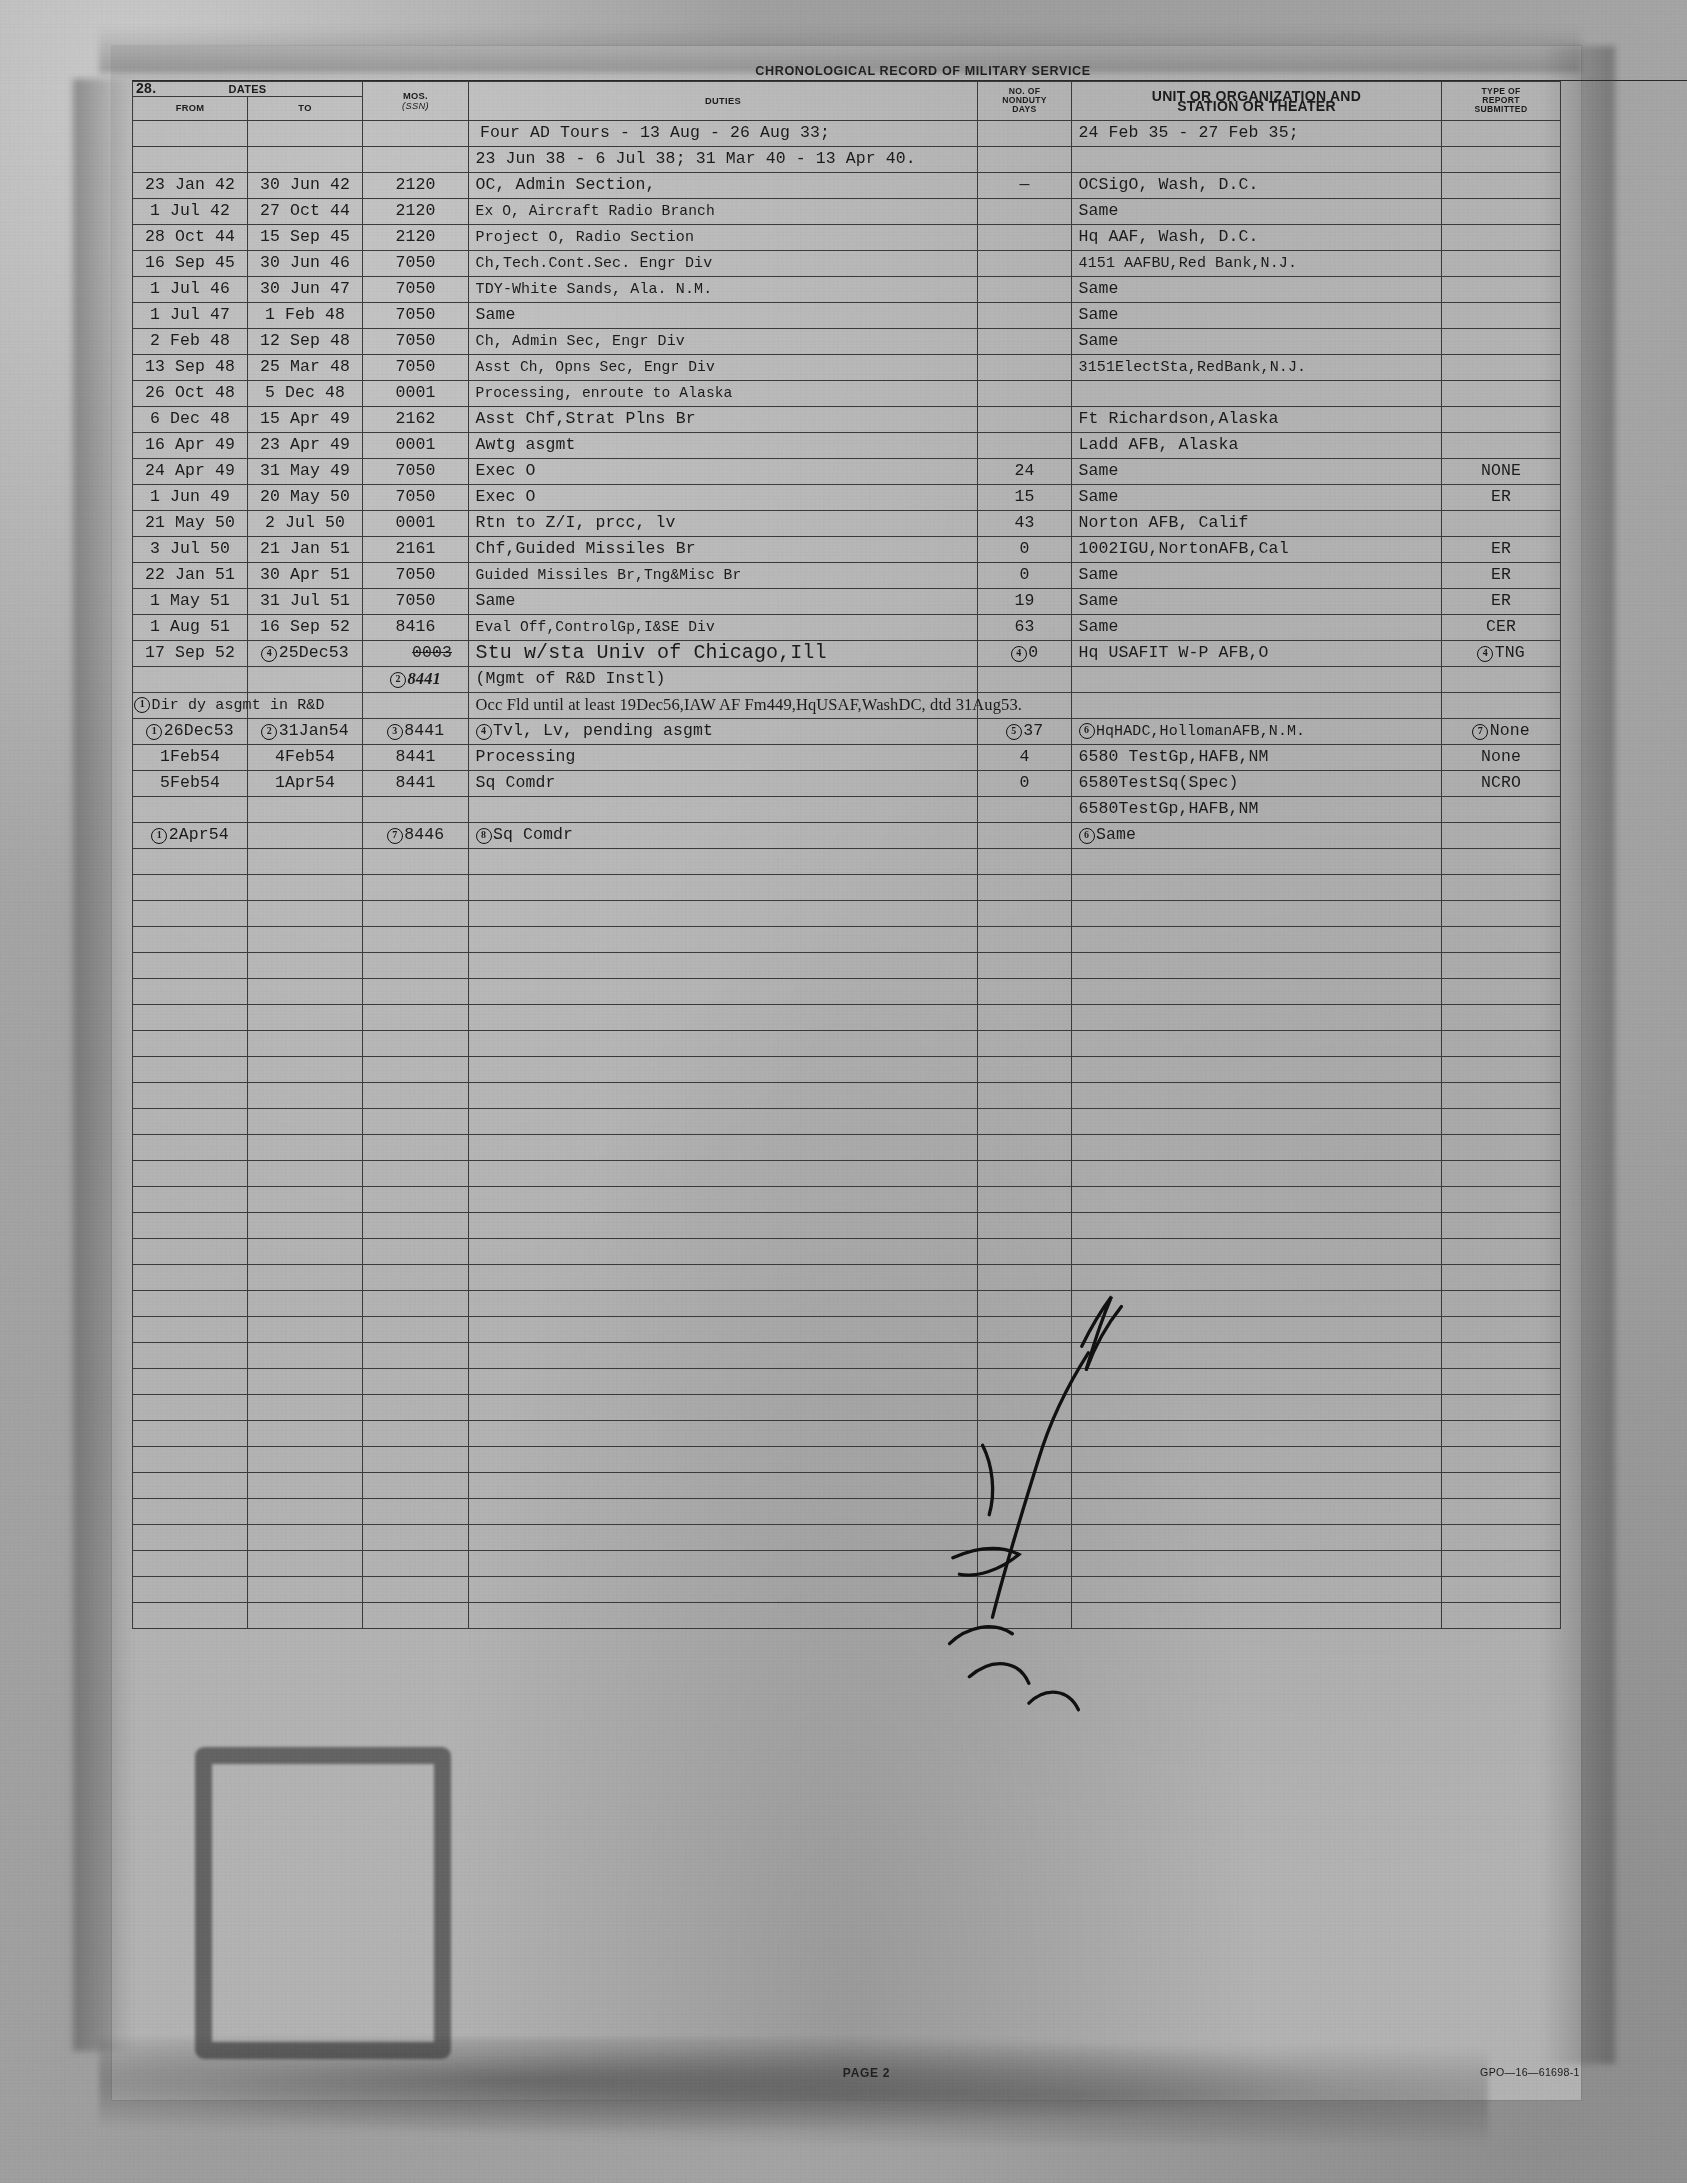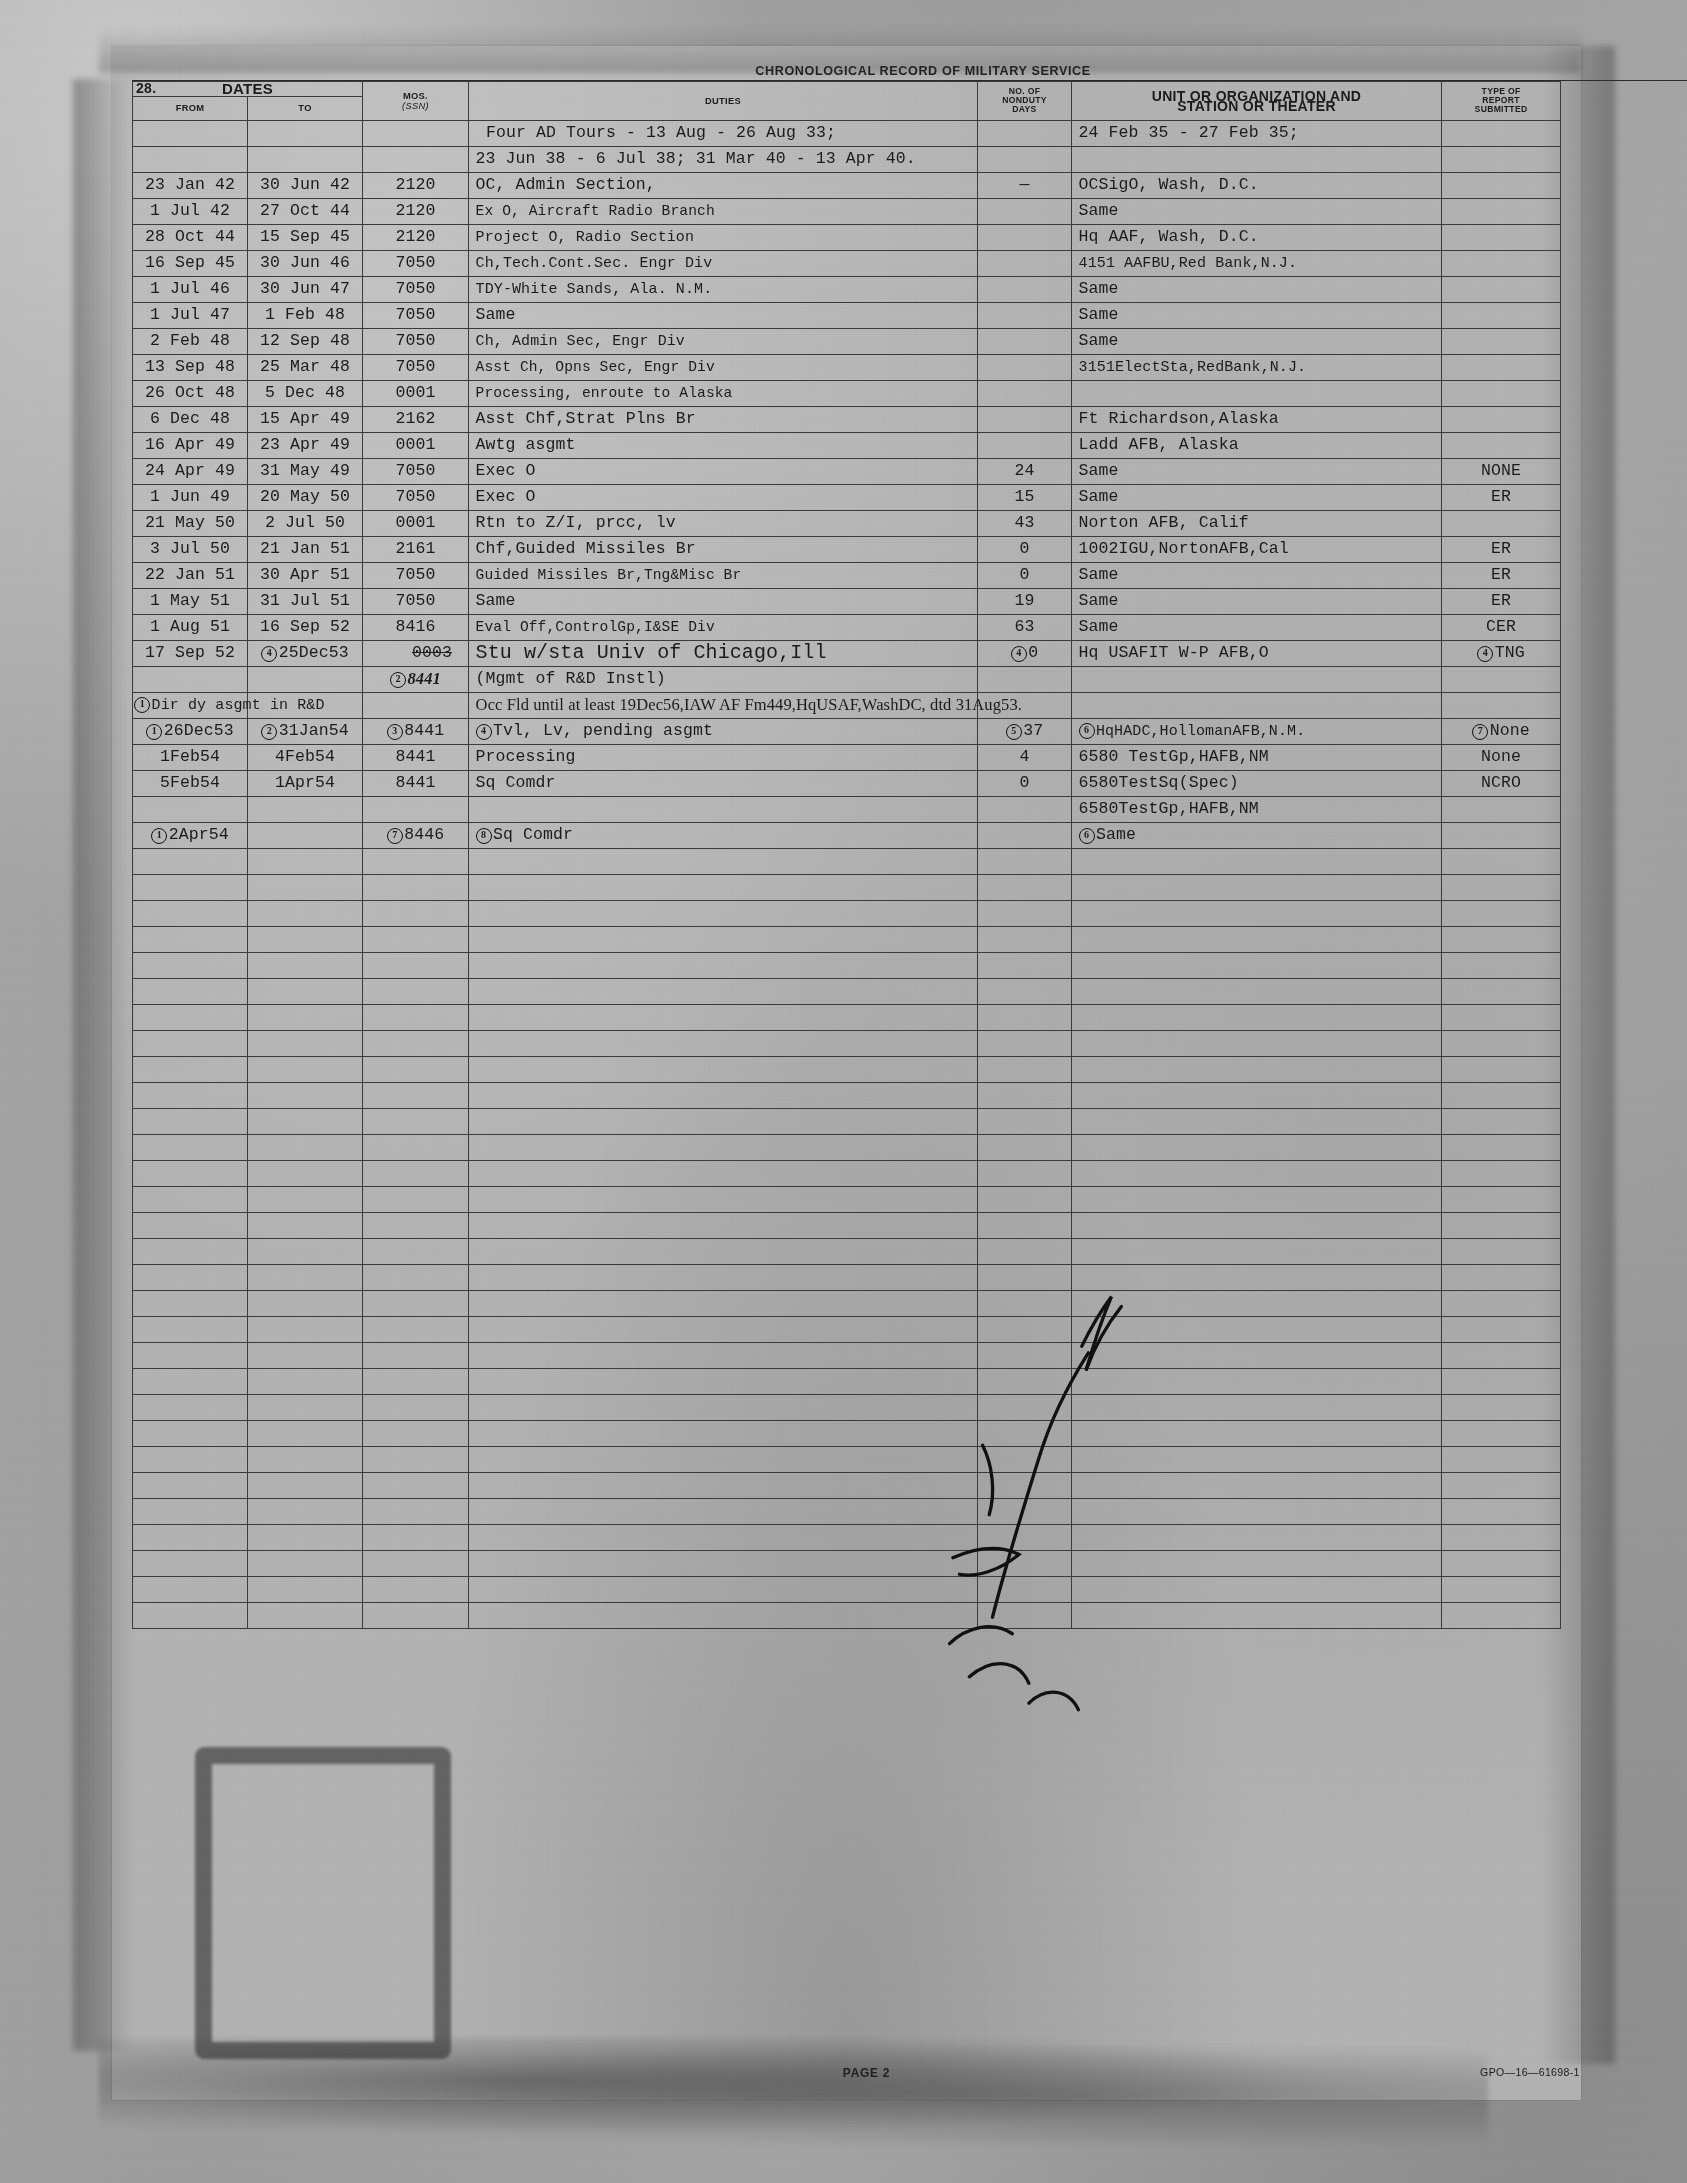--- a/index.html
+++ b/index.html
@@ -106,21 +106,21 @@
     font-weight: bold;
     font-size: 9.3px;
     letter-spacing: 0.3px;
     line-height: 10px;
     height: 38px;
     text-align: center;
     color: #1b1b1b;
   }
   th.dates-group {
     height: 14.6px;
-    font-size: 15px;
+    font-size: 11px;
   }
   .sub-hd {
     height: 22.5px;
     font-size: 9.3px;
   }
   tbody td {
     height: 25px;
     font-size: 16.5px;
     line-height: 20px;
     letter-spacing: 0.1px;
@@ -298,21 +298,21 @@
             <th class="sub-hd">FROM</th>
             <th class="sub-hd">TO</th>
           </tr>
         </thead>
         <tbody id="tbody">
             <tr>
               <td class="c-from tw"><span style="font-size:15px"></span></td>
               <td class="c-to tw"></td>
               <td class="c-mos tw"></td>
               <td class="c-duty tw" style="position: relative;">
-                <span style="position:absolute;left:17px;top:2.6px;white-space:nowrap;font-family:Liberation Mono, monospace;">Four AD Tours - 13 Aug - 26 Aug 33;</span>
+                <span style="position:absolute;left:11px;top:2.6px;white-space:nowrap;font-family:Liberation Mono, monospace;">Four AD Tours - 13 Aug - 26 Aug 33;</span>
               </td>
               <td class="c-days tw"></td>
               <td class="c-unit tw">24 Feb 35 - 27 Feb 35;</td>
               <td class="c-rep tw"></td>
             </tr>
             <tr>
               <td class="c-from tw"><span style="font-size:15px"></span></td>
               <td class="c-to tw"></td>
               <td class="c-mos tw"></td>
               <td class="c-duty tw" style="position: relative; margin-left: 36px;">

